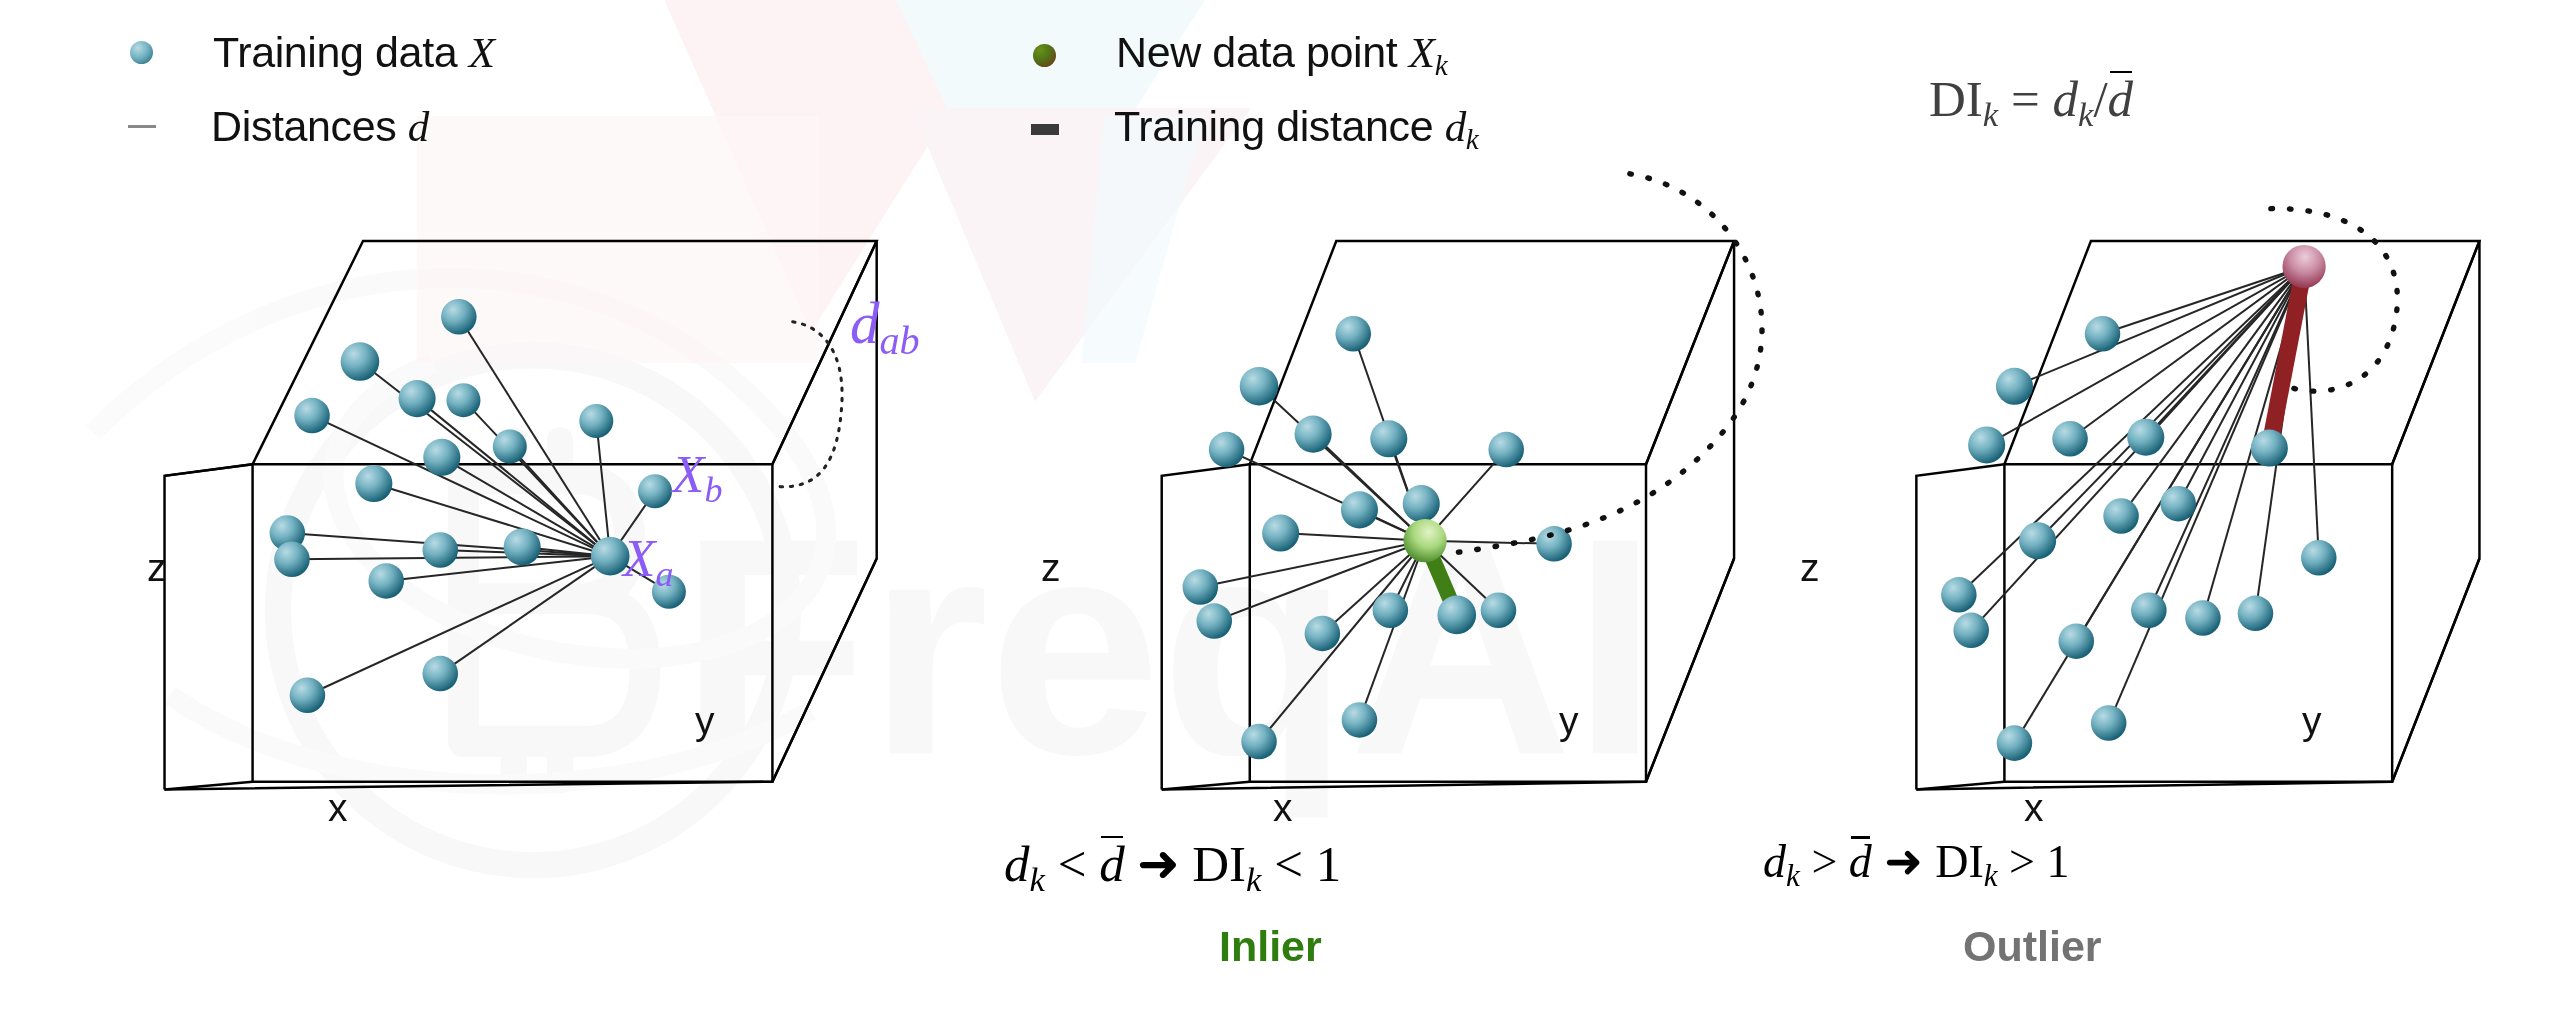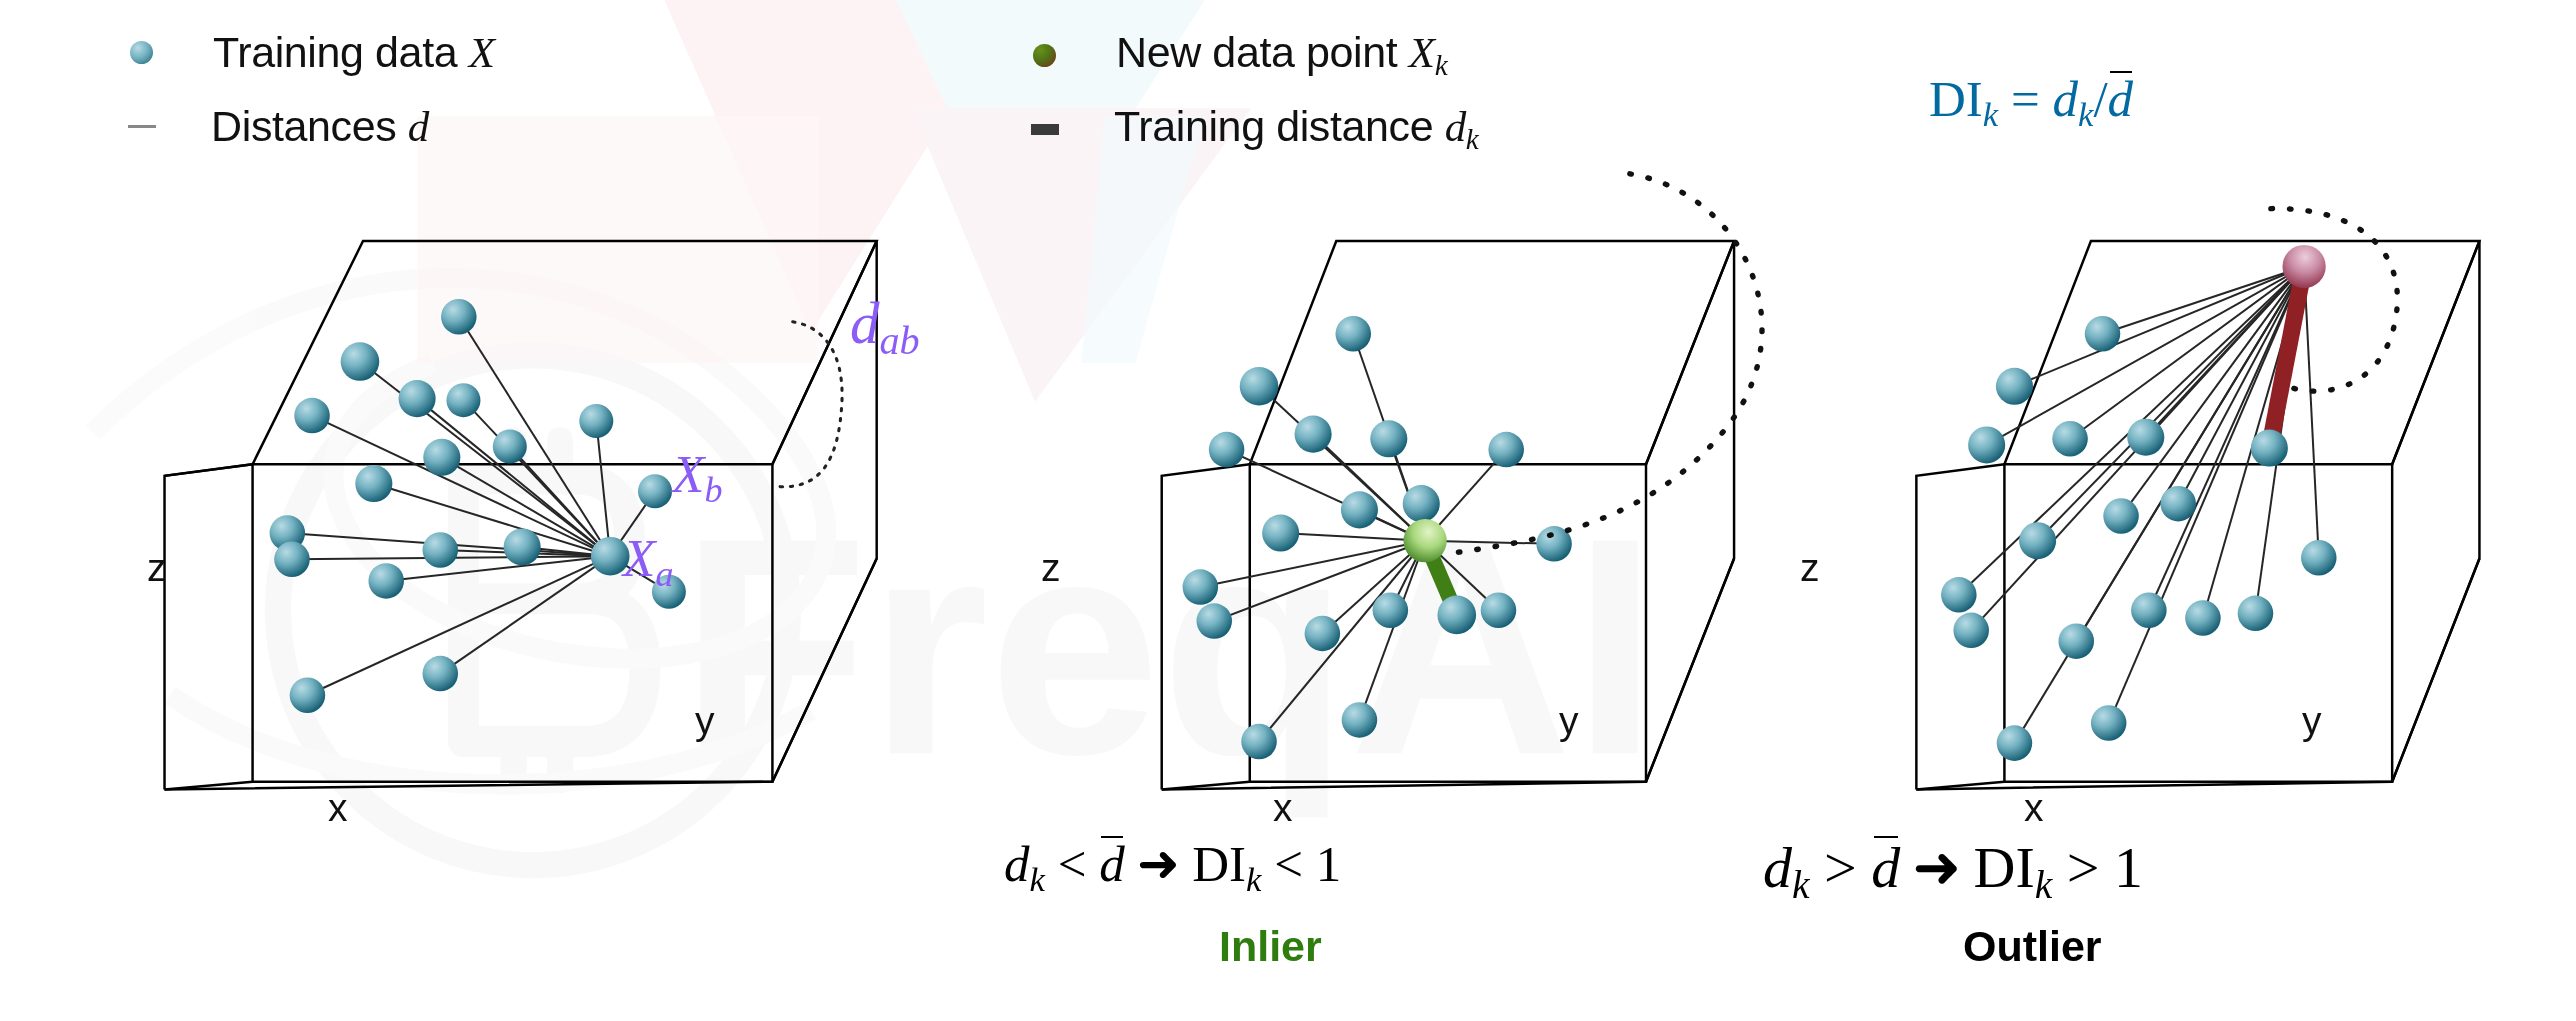--- a/index.html
+++ b/index.html
@@ -35,21 +35,21 @@
   .pt-label{
     position:absolute;font-family:"Liberation Serif", serif;font-style:italic;
     font-size:53px;color:#8b5cf6;line-height:1;white-space:nowrap;
   }
   .verdict{
     position:absolute;font-family:"Liberation Sans", sans-serif;font-weight:bold;
     font-size:43px;line-height:1;white-space:nowrap;
   }
   .di-formula{
     position:absolute;font-family:"Liberation Serif", serif;font-size:48px;
-    color:#0369a1;white-space:nowrap;line-height:1;
+    color:#404040;white-space:nowrap;line-height:1;
   }
   .wm{position:absolute;pointer-events:none;}
 </style>
 </head>
 <body>
 
 <div id="stage">
 
   <svg class="layer wm" viewBox="0 0 3335 1323">
     <g opacity="0.55">
@@ -310,21 +310,21 @@
   <div class="axis-label" style="left:1559px; top:701px;"><span>y</span></div>
 
   <div class="axis-label" style="left:1800px; top:548px;"><span>z</span></div>
   <div class="axis-label" style="left:2024px; top:788px;"><span>x</span></div>
   <div class="axis-label" style="left:2302px; top:701px;"><span>y</span></div>
 
   <div class="formula" style="left:1004px; top:839px; font-size:51px;">
     <span class="mathv">d</span><span class="sub">k</span><span class="mathu"> &lt; </span><span class="mathv ovb">d</span><span class="mathu" style="padding:0 12.4px;">➜</span><span class="mathu">DI</span><span class="sub">k</span><span class="mathu"> &lt; </span><span class="mathu">1</span>
   </div>
 
-  <div class="formula" style="left:1763px; top:839px; font-size:58px;">
+  <div class="formula" style="left:1763px; top:839px; font-size:46px;">
     <span class="mathv">d</span><span class="sub">k</span><span class="mathu"> &gt; </span><span class="mathv ovb">d</span><span class="mathu" style="padding:0 12.4px;">➜</span><span class="mathu">DI</span><span class="sub">k</span><span class="mathu"> &gt; </span><span class="mathu">1</span>
   </div>
 
   <div class="verdict" style="left:1219px; top:925px; color:#2e7d0e;">Inlier</div>
-  <div class="verdict" style="left:1963px; top:925px; color:#000000;">Outlier</div>
+  <div class="verdict" style="left:1963px; top:925px; color:#737373;">Outlier</div>
 
 </div>
 
 
 </body></html>

